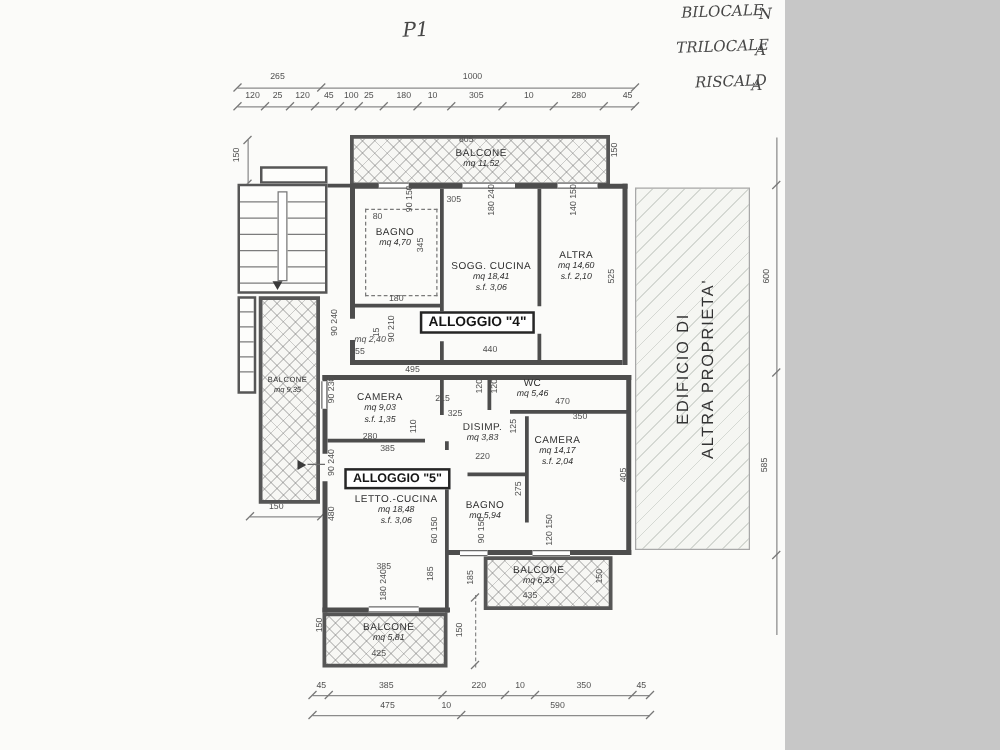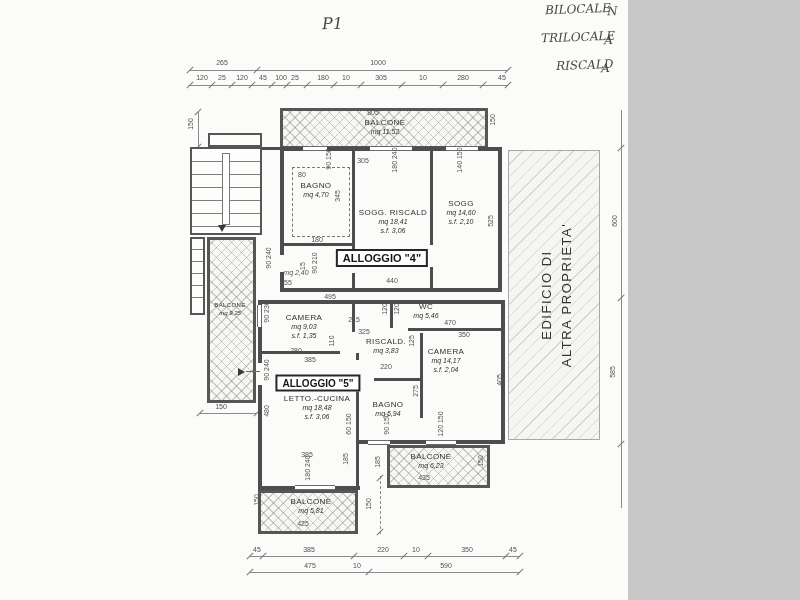--- a/index.html
+++ b/index.html
@@ -174,40 +174,40 @@
 
   <div class="room" style="left:385px;top:127px">
     <span class="nm">BALCONE</span>
     <span class="mq">mq  11,52</span>
   </div>
   <div class="room" style="left:316px;top:190px">
     <span class="nm">BAGNO</span>
     <span class="mq">mq  4,70</span>
   </div>
   <div class="room" style="left:393px;top:222px">
-    <span class="nm">SOGG.  RISCALD</span>
+    <span class="nm">SOGG.  CUCINA</span>
     <span class="mq">mq  18,41</span>
     <span class="mq">s.f.  3,06</span>
   </div>
   <div class="room" style="left:461px;top:213px">
-    <span class="nm">SOGG</span>
+    <span class="nm">ALTRA</span>
     <span class="mq">mq  14,60</span>
     <span class="mq">s.f.  2,10</span>
   </div>
   <div class="room" style="left:304px;top:327px">
     <span class="nm">CAMERA</span>
     <span class="mq">mq  9,03</span>
     <span class="mq">s.f.  1,35</span>
   </div>
   <div class="room" style="left:426px;top:311px">
     <span class="nm">WC</span>
     <span class="mq">mq  5,46</span>
   </div>
   <div class="room" style="left:386px;top:346px">
-    <span class="nm">RISCALD.</span>
+    <span class="nm">DISIMP.</span>
     <span class="mq">mq  3,83</span>
   </div>
   <div class="room" style="left:446px;top:361px">
     <span class="nm">CAMERA</span>
     <span class="mq">mq  14,17</span>
     <span class="mq">s.f.  2,04</span>
   </div>
   <div class="room" style="left:317px;top:408px">
     <span class="nm">LETTO.-CUCINA</span>
     <span class="mq">mq  18,48</span>

